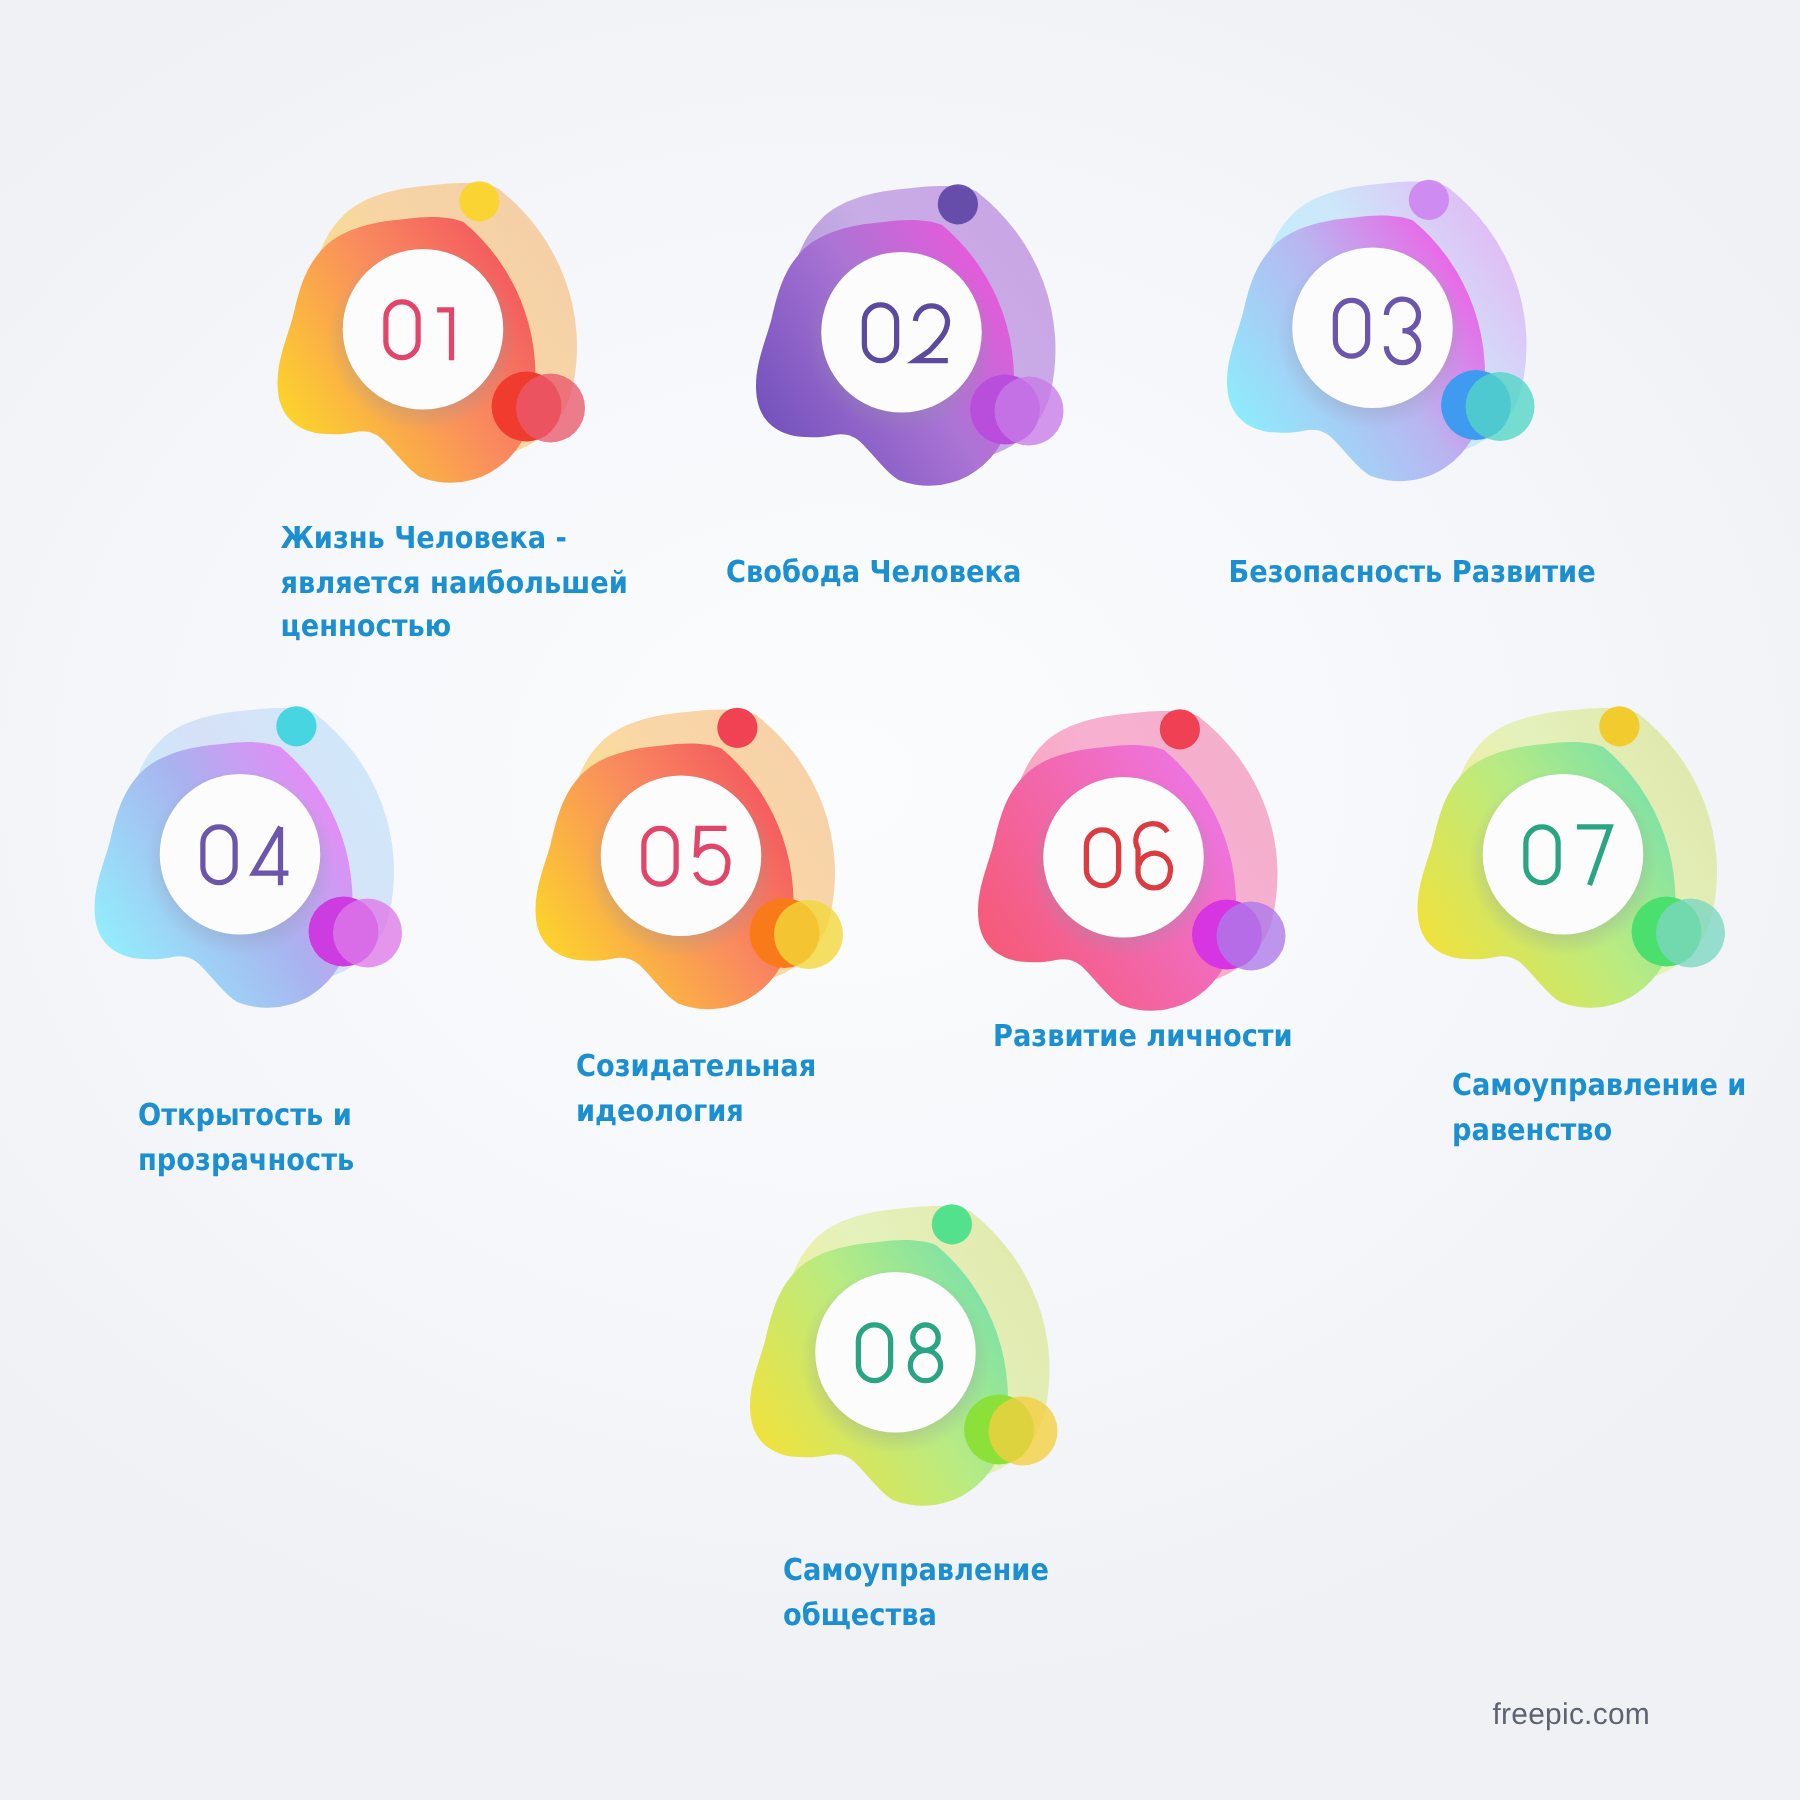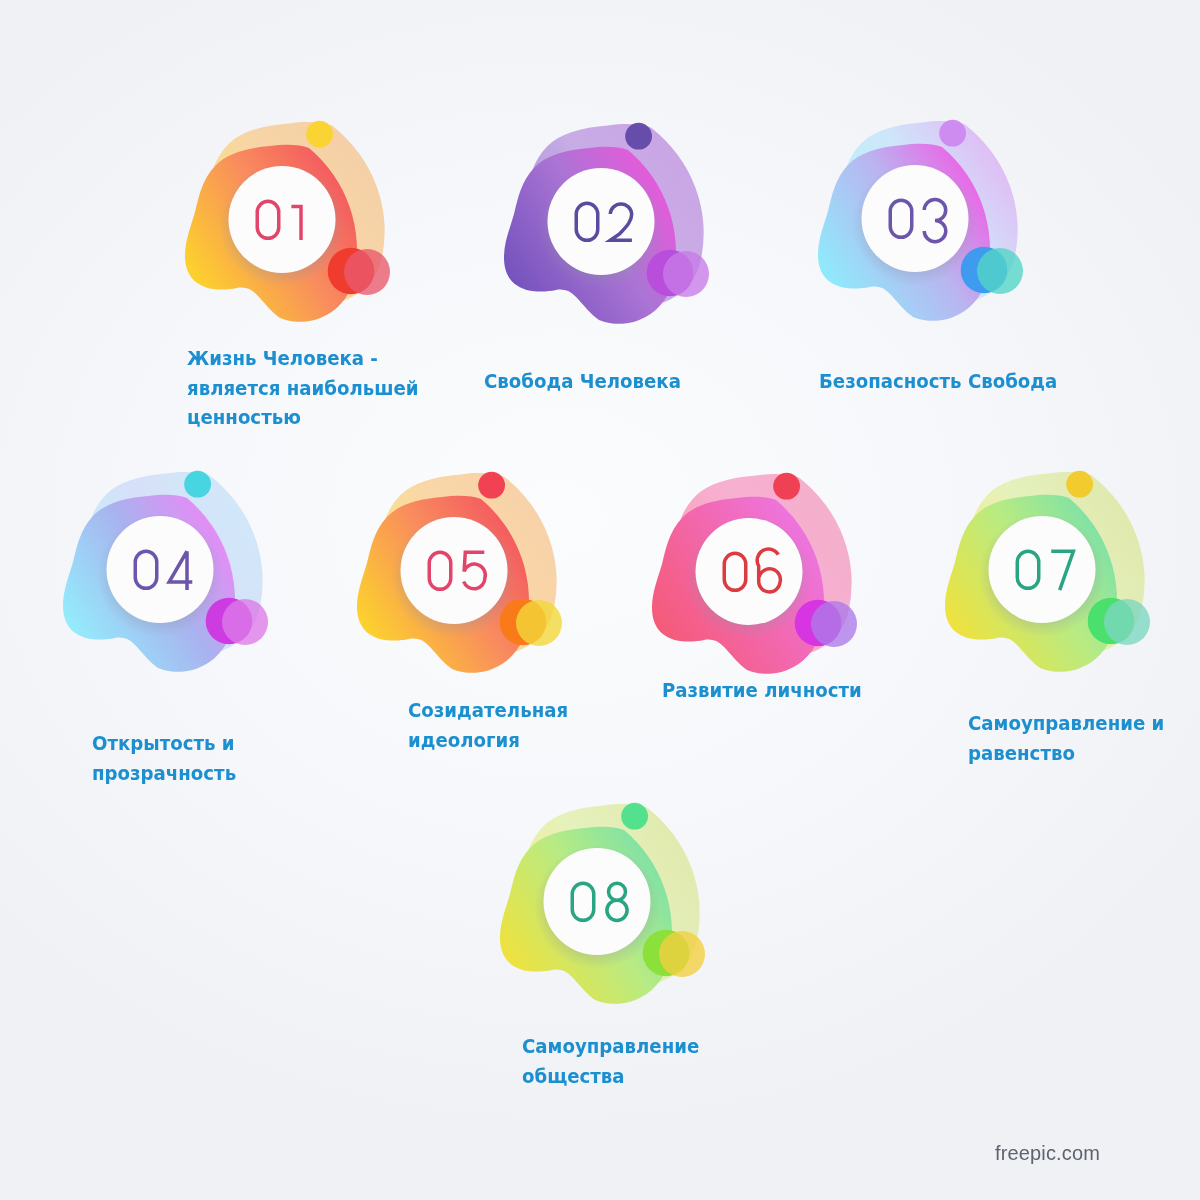--- a/index.html
+++ b/index.html
@@ -23,21 +23,20 @@
     font-size:20.2px;
     line-height:29.6px;
     white-space:pre;
     letter-spacing:0px;
   }
   .wm{
     position:absolute;
     color:#5d646f;
     font-size:20px;
     letter-spacing:0.15px;
-    margin-top:10px;
   }
 </style>
 </head>
 <body style="background: rgb(245, 246, 249);">
 
 <div class="bgwash"></div>
 <div class="stage" id="stage">
     <div class="item" style="left: 0px; top: 0px;">
       <div class="blobwrap" style="left:160px;top:100px"><svg width="260" height="250" viewBox="0 0 260 250">
           <defs>
@@ -151,21 +150,21 @@
           <circle cx="207" cy="172" r="23" fill="#52d5c6" opacity="0.79"></circle>
           <g transform="translate(95.5,99.5)" fill="none" stroke="#6c56ab" stroke-width="3.5" stroke-linecap="butt" stroke-linejoin="miter">
             <g transform="translate(0,0)">
               <path d="M 12.5 1.75 A 10.75 10.75 0 0 1 23.25 12.5 L 23.25 28.1 A 10.75 10.75 0 0 1 1.75 28.1 L 1.75 12.5 A 10.75 10.75 0 0 1 12.5 1.75 Z"></path>
             </g>
             <g transform="translate(34,0)">
               <path d="M 1.75 11.5 A 10.7 10.7 0 0 1 23.2 11.9 A 10.3 10.3 0 0 1 12.5 22.0 A 10.7 10.7 0 0 1 23.3 32.4 A 10.7 10.7 0 0 1 1.75 32.4"></path>
             </g>
           </g>
         </svg></div>
-      <div class="label" style="left:819px;top:367px">Безопасность Свобода</div>
+      <div class="label" style="left:819px;top:367px">Безопасность Развитие</div>
     </div>
     <div class="item" style="left: 0px; top: 0px;">
       <div class="blobwrap" style="left:38px;top:450px"><svg width="260" height="250" viewBox="0 0 260 250">
           <defs>
             <linearGradient id="bg3" gradientUnits="userSpaceOnUse" x1="9.9" y1="198.5" x2="211" y2="67.5">
               <stop offset="0" stop-color="#8dfdff"></stop>
               <stop offset="0.55" stop-color="#a9b2ef"></stop>
               <stop offset="1" stop-color="#ff7bf8"></stop>
             </linearGradient>
             <linearGradient id="hg3" gradientUnits="userSpaceOnUse" x1="9.9" y1="198.5" x2="211" y2="67.5">
@@ -232,21 +231,21 @@
           <circle cx="207" cy="172" r="23" fill="#f2d839" opacity="0.79"></circle>
           <g transform="translate(95.5,99.5)" fill="none" stroke="#e2456a" stroke-width="3.5" stroke-linecap="butt" stroke-linejoin="miter">
             <g transform="translate(0,0)">
               <path d="M 12.5 1.75 A 10.75 10.75 0 0 1 23.25 12.5 L 23.25 28.1 A 10.75 10.75 0 0 1 1.75 28.1 L 1.75 12.5 A 10.75 10.75 0 0 1 12.5 1.75 Z"></path>
             </g>
             <g transform="translate(34,0)">
               <path d="M 22.8 1.75 L 3.8 1.75 L 2.6 21 A 10.9 10.9 0 0 1 23.4 27.5 A 10.9 10.9 0 0 1 2.2 31"></path>
             </g>
           </g>
         </svg></div>
-      <div class="label" style="left:408px;top:696px">Созидательная
+      <div class="label" style="left:384px;top:696px">Созидательная
 идеология</div>
     </div>
     <div class="item" style="left: 0px; top: 0px;">
       <div class="blobwrap" style="left:627px;top:452px"><svg width="260" height="250" viewBox="0 0 260 250">
           <defs>
             <linearGradient id="bg5" gradientUnits="userSpaceOnUse" x1="9.9" y1="198.5" x2="211" y2="67.5">
               <stop offset="0" stop-color="#f65666"></stop>
               <stop offset="0.55" stop-color="#f269b3"></stop>
               <stop offset="1" stop-color="#eb79f3"></stop>
             </linearGradient>

